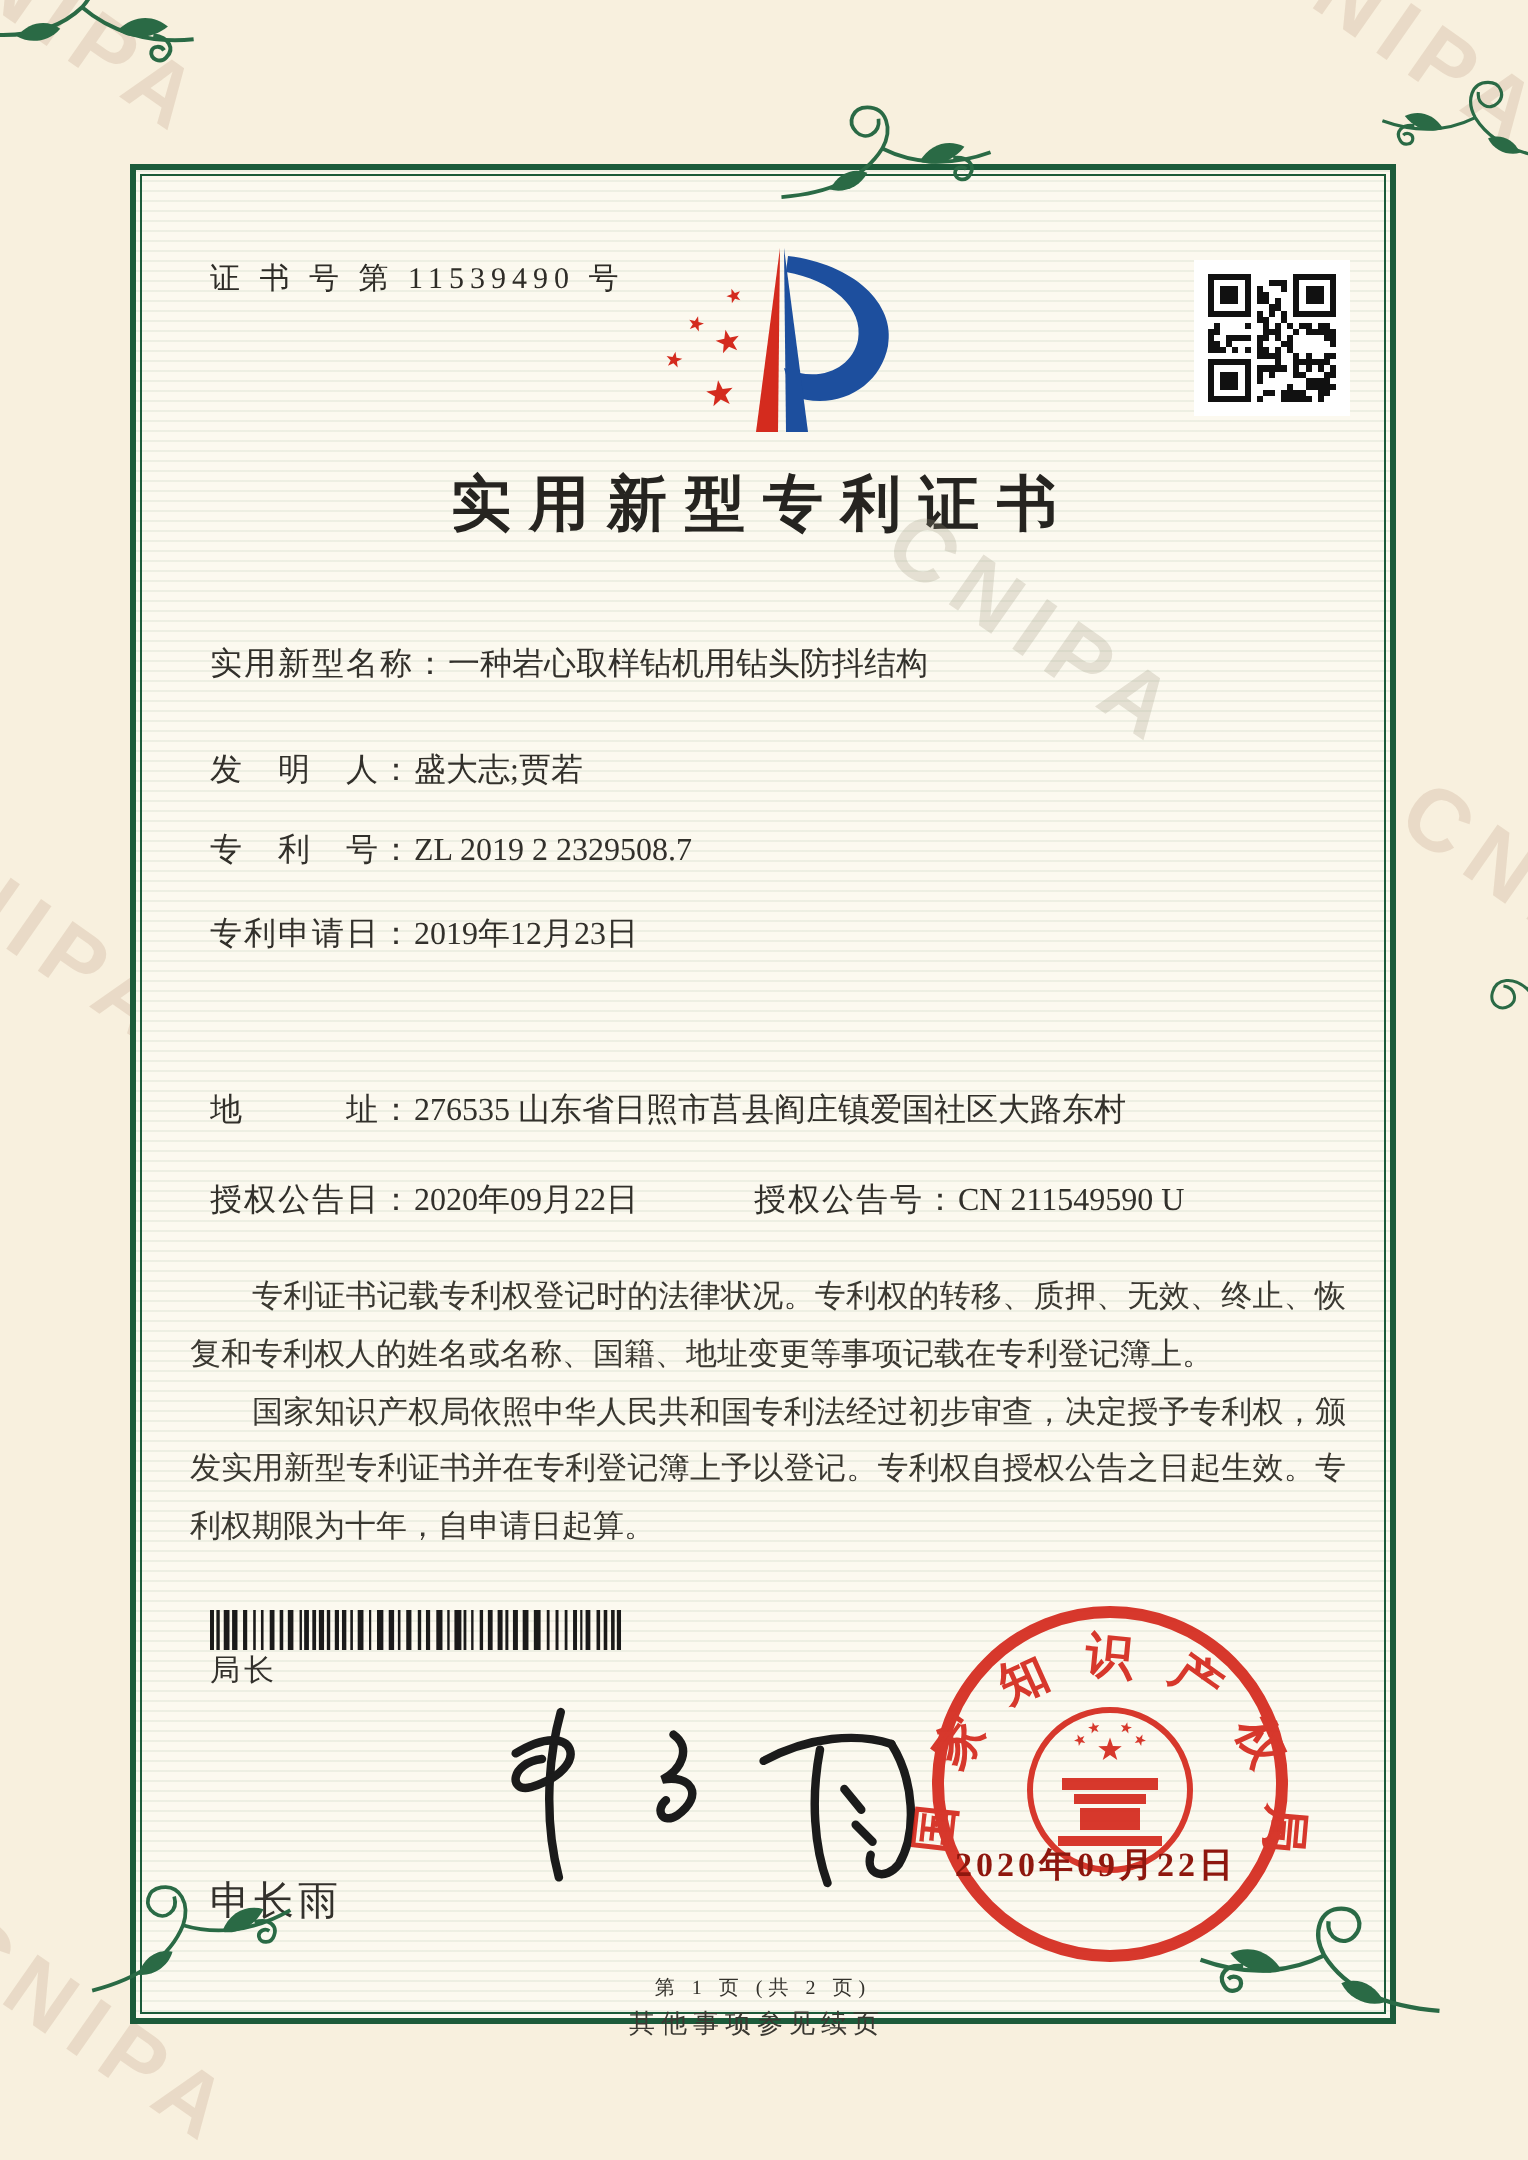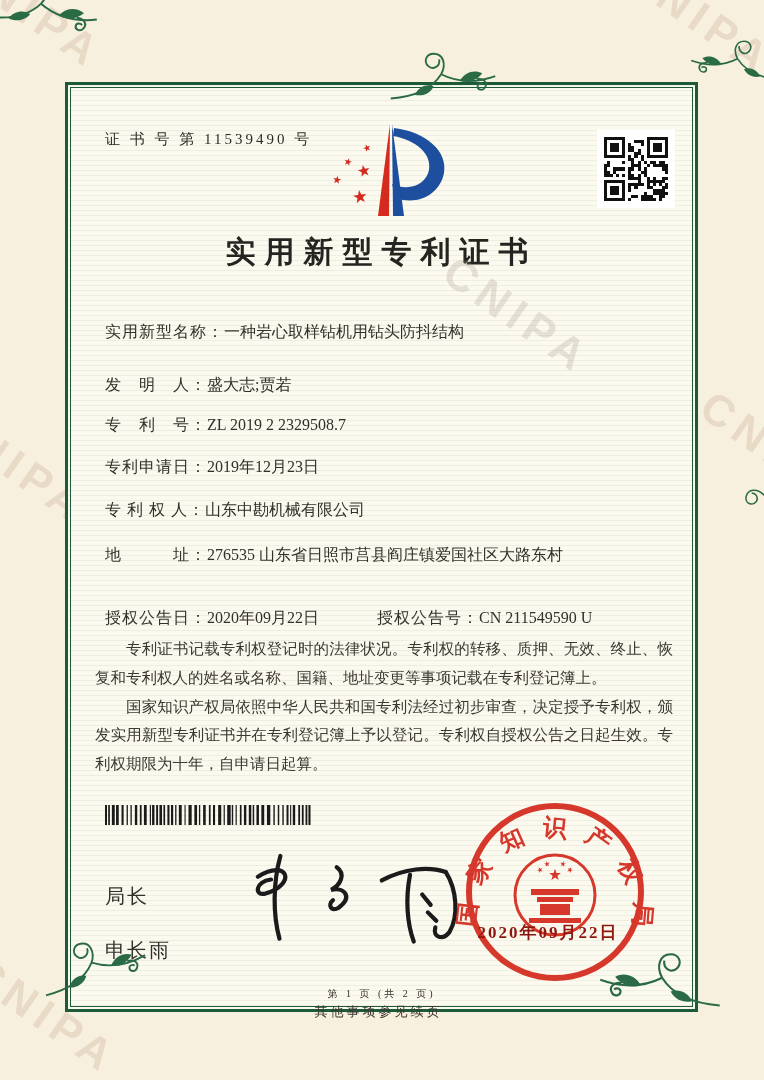--- a/index.html
+++ b/index.html
@@ -37,21 +37,21 @@
     position:absolute;left:0;top:147px;width:100%;text-align:center;
     font-size:30px;font-weight:700;letter-spacing:9px;color:#262420;
   }
   .row{position:absolute;left:37px;right:22px;font-size:16px;color:#32302b;white-space:nowrap;}
   .row .lbl{letter-spacing:1px;}
   .grant-no{margin-left:58px;}
   .paras{position:absolute;left:27px;top:550px;width:578px;font-size:15.5px;line-height:1.86;color:#3a3831;text-align:justify;}
   .paras p{margin:0;text-indent:2em;}
   .barcode{position:absolute;left:37px;top:720px;width:207px;height:20px;}
   .barcode svg{width:207px;height:20px;display:block;}
-  .sig-title{position:absolute;left:37px;top:798px;font-size:20px;letter-spacing:2px;}
+  .sig-title{position:absolute;left:37px;top:741px;font-size:15px;letter-spacing:2px;}
   .sig-name{position:absolute;left:37px;top:852px;font-size:20px;letter-spacing:2px;}
   .sig-script{position:absolute;left:150px;top:756px;width:260px;height:108px;z-index:5;}
   .seal{position:absolute;left:387px;top:714px;width:200px;height:190px;z-index:6;}
   .seal-date{
     position:absolute;left:390px;top:836px;width:180px;z-index:7;text-align:center;
     font-size:17px;font-weight:700;letter-spacing:2px;color:#8e170e;
   }
   .page-info{position:absolute;left:0;top:902px;width:100%;text-align:center;font-size:10px;letter-spacing:3px;color:#34322c;}
   .cont-note{position:absolute;left:65px;top:1003px;width:627px;text-align:center;font-size:13px;letter-spacing:3px;color:#3a3831;z-index:3;}
   .wm-center{position:absolute;left:365px;top:205px;z-index:1;}
@@ -252,23 +252,22 @@
           <rect x="18" y="20" width="1" height="1" fill="#111"></rect>
         </svg>
     </div>
 
     <div class="title">实用新型专利证书</div>
 
     <div class="row" style="top:290px"><span class="lbl">发　明　人：</span><span>盛大志;贾若</span></div>
     <div class="row" style="top:237px"><span class="lbl">实用新型名称：</span><span>一种岩心取样钻机用钻头防抖结构</span></div>
     <div class="row" style="top:330px"><span class="lbl">专　利　号：</span><span>ZL 2019 2 2329508.7</span></div>
     <div class="row" style="top:372px"><span class="lbl">专利申请日：</span><span>2019年12月23日</span></div>
-    <div class="row" style="top:415px"><span class="lbl">专 利 权 人：</span><span>山东中勘机械有限公司</span></div>
     <div class="row" style="top:460px"><span class="lbl">地　　　址：</span><span>276535 山东省日照市莒县阎庄镇爱国社区大路东村</span></div>
-    <div class="row" style="top:523px">
+    <div class="row" style="top:505px">
       <span class="lbl">授权公告日：</span><span>2020年09月22日</span><span class="lbl grant-no">授权公告号：</span><span>CN 211549590 U</span>
     </div>
 
     <div class="paras">
       <p>专利证书记载专利权登记时的法律状况。专利权的转移、质押、无效、终止、恢复和专利权人的姓名或名称、国籍、地址变更等事项记载在专利登记簿上。</p>
       <p>国家知识产权局依照中华人民共和国专利法经过初步审查，决定授予专利权，颁发实用新型专利证书并在专利登记簿上予以登记。专利权自授权公告之日起生效。专利权期限为十年，自申请日起算。</p>
     </div>
 
     <div class="barcode">
       <svg viewBox="0 0 208 22" preserveAspectRatio="none">

